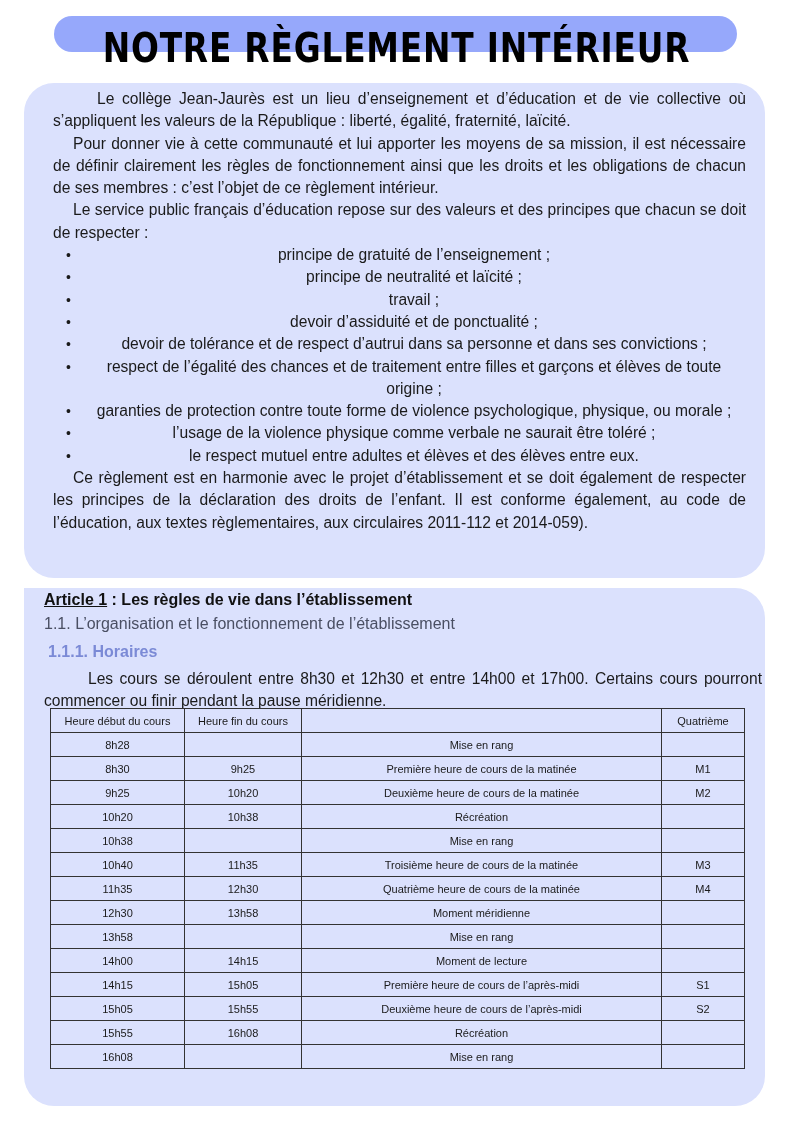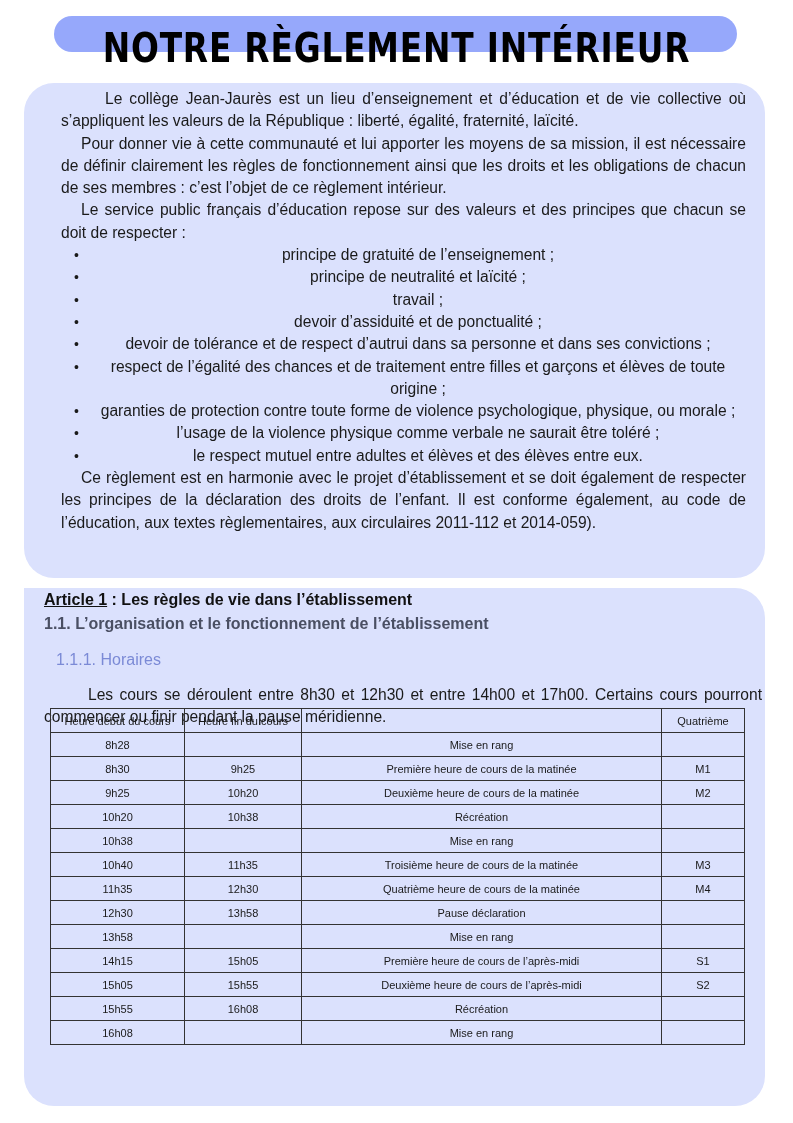--- a/index.html
+++ b/index.html
@@ -14,40 +14,40 @@
   .title {
     position: absolute; left: 0; top: 20px; width: 793px; text-align: center;
     font-family: "DejaVu Sans", sans-serif; font-weight: bold; font-size: 40px;
     letter-spacing: 1px; color: #000; line-height: 56px; margin: 0;
     transform: scaleX(0.82); transform-origin: center;
   }
   .panel {
     position: absolute; left: 24px; width: 741px; background: #dbe1fd;
     border-radius: 30px; box-sizing: border-box;
   }
-  #panel1 { top: 83px; height: 495px; padding: 5px 19px 0 37px; }
+  #panel1 { top: 83px; height: 495px; padding: 5px 19px 0 29px; }
   #panel2 { top: 588px; height: 518px; padding: 0 3px 0 20px; border-top-left-radius: 0; }
   .p {
     margin: 0; font-size: 15.6px; line-height: 22.3px; text-align: justify; color: #1a1a1a;
   }
   .indent-big { text-indent: 44px; }
   .indent-small { text-indent: 20px; }
   ul.bullets { list-style: none; margin: 0; padding: 0; text-align: center; }
   ul.bullets li {
     position: relative; padding-left: 29px; font-size: 15.6px; line-height: 22.3px;
   }
   ul.bullets li::before {
     content: "\2022"; position: absolute; left: 13px; top: 0; font-size: 14px;
   }
   .article {
     margin: 0; font-size: 16px; line-height: 24px; font-weight: bold; color: #111;
   }
   .article .u { text-decoration: underline; }
-  .h11 { margin: 0; font-size: 16px; line-height: 24px; font-weight: bold; color: #4a4f63; }
-  .h111 { margin: 12px; font-size: 16px; line-height: 24px; font-weight: normal; color: #7b8ad6; }
+  .h11 { margin: 0; font-size: 16px; line-height: 24px; font-weight: normal; color: #4a4f63; }
+  .h111 { margin: 4px; font-size: 16px; line-height: 24px; font-weight: bold; color: #7b8ad6; }
   table.schedule {
     position: absolute; left: 26px; top: 120px; border-collapse: collapse;
     font-size: 11px; color: #1a1a1a; border-radius: 29px;
   }
   table.schedule td, table.schedule th {
     border: 1px solid #333; height: 23px; padding: 0 2px; text-align: center;
     font-weight: normal; white-space: nowrap;
   }
   table.schedule th:nth-child(1), table.schedule td:nth-child(1) { width: 129px; }
   table.schedule th:nth-child(2), table.schedule td:nth-child(2) { width: 112px; }
@@ -132,27 +132,33 @@
         </tr>
         <tr>
           <td>11h35</td>
           <td>12h30</td>
           <td>Quatrième heure de cours de la matinée</td>
           <td>M4</td>
         </tr>
         <tr>
           <td>12h30</td>
           <td>13h58</td>
-          <td>Pause déclaration</td>
+          <td>Moment méridienne</td>
           <td></td>
         </tr>
         <tr>
           <td>13h58</td>
           <td></td>
           <td>Mise en rang</td>
+          <td></td>
+        </tr>
+        <tr>
+          <td>14h00</td>
+          <td>14h15</td>
+          <td>Moment de lecture</td>
           <td></td>
         </tr>
         <tr>
           <td>14h15</td>
           <td>15h05</td>
           <td>Première heure de cours de l’après-midi</td>
           <td>S1</td>
         </tr>
         <tr>
           <td>15h05</td>

